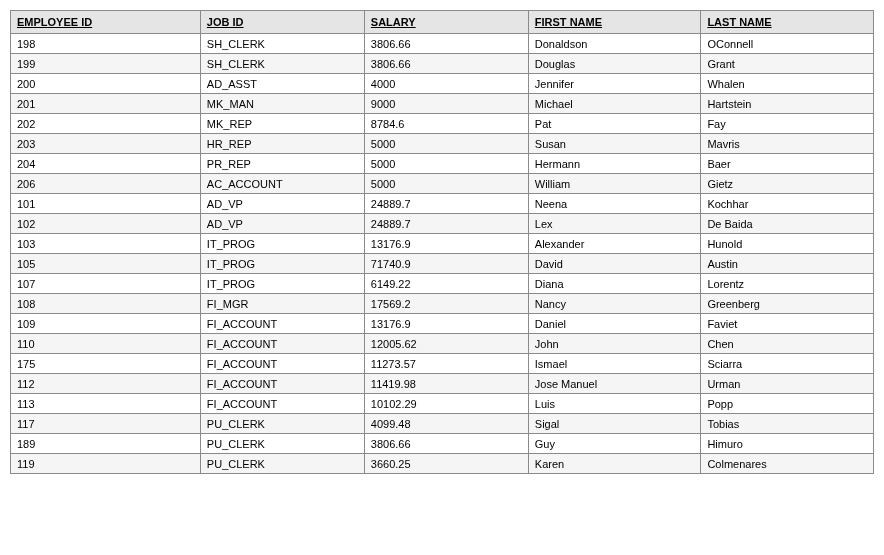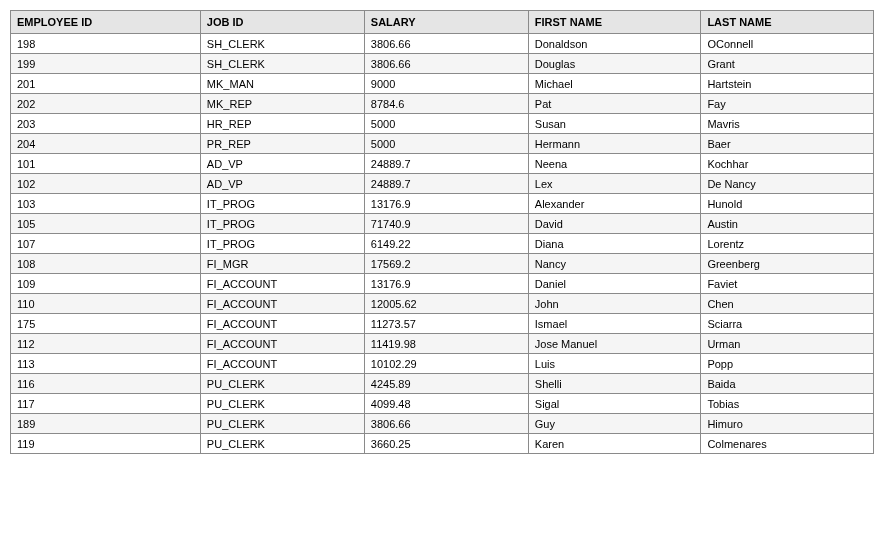--- a/index.html
+++ b/index.html
@@ -19,20 +19,21 @@
     text-align: left;
     font-size: 11px;
     overflow: hidden;
     white-space: nowrap;
   }
   th {
     background: #e5e5e5;
     font-weight: bold;
     font-size: 11px;
     padding: 5px 6px;
+    text-decoration: underline;
   }
   tbody tr {
     height: 20px;
     padding-left: 24px;
   }
   tbody tr:nth-child(odd) td {
     background: #ffffff;
   }
   tbody tr:nth-child(even) td {
     background: #f5f5f5;
@@ -72,20 +73,27 @@
         <td>OConnell</td>
       </tr>
       <tr>
         <td>199</td>
         <td>SH_CLERK</td>
         <td>3806.66</td>
         <td>Douglas</td>
         <td>Grant</td>
       </tr>
       <tr>
+        <td>200</td>
+        <td>AD_ASST</td>
+        <td>4000</td>
+        <td>Jennifer</td>
+        <td>Whalen</td>
+      </tr>
+      <tr>
         <td>201</td>
         <td>MK_MAN</td>
         <td>9000</td>
         <td>Michael</td>
         <td>Hartstein</td>
       </tr>
       <tr>
         <td>202</td>
         <td>MK_REP</td>
         <td>8784.6</td>
@@ -100,32 +108,39 @@
         <td>Mavris</td>
       </tr>
       <tr>
         <td>204</td>
         <td>PR_REP</td>
         <td>5000</td>
         <td>Hermann</td>
         <td>Baer</td>
       </tr>
       <tr>
+        <td>206</td>
+        <td>AC_ACCOUNT</td>
+        <td>5000</td>
+        <td>William</td>
+        <td>Gietz</td>
+      </tr>
+      <tr>
         <td>101</td>
         <td>AD_VP</td>
         <td>24889.7</td>
         <td>Neena</td>
         <td>Kochhar</td>
       </tr>
       <tr>
         <td>102</td>
         <td>AD_VP</td>
         <td>24889.7</td>
         <td>Lex</td>
-        <td>De Nancy</td>
+        <td>De Baida</td>
       </tr>
       <tr>
         <td>103</td>
         <td>IT_PROG</td>
         <td>13176.9</td>
         <td>Alexander</td>
         <td>Hunold</td>
       </tr>
       <tr>
         <td>105</td>
@@ -177,27 +192,20 @@
         <td>Urman</td>
       </tr>
       <tr>
         <td>113</td>
         <td>FI_ACCOUNT</td>
         <td>10102.29</td>
         <td>Luis</td>
         <td>Popp</td>
       </tr>
       <tr>
-        <td>116</td>
-        <td>PU_CLERK</td>
-        <td>4245.89</td>
-        <td>Shelli</td>
-        <td>Baida</td>
-      </tr>
-      <tr>
         <td>117</td>
         <td>PU_CLERK</td>
         <td>4099.48</td>
         <td>Sigal</td>
         <td>Tobias</td>
       </tr>
       <tr>
         <td>189</td>
         <td>PU_CLERK</td>
         <td>3806.66</td>

